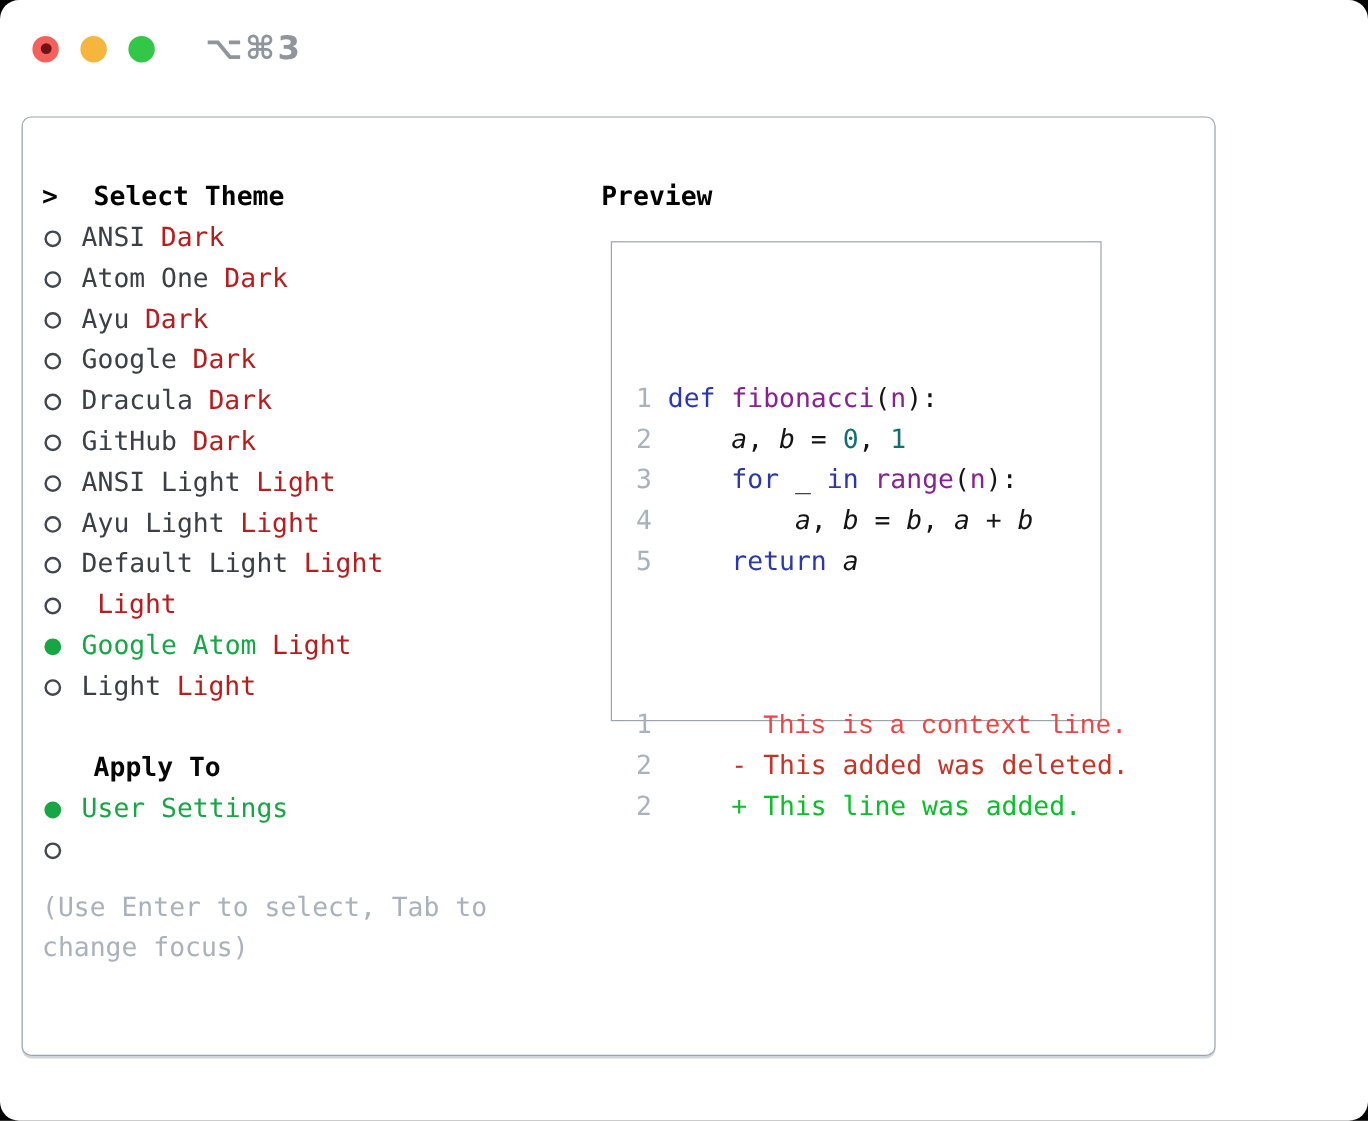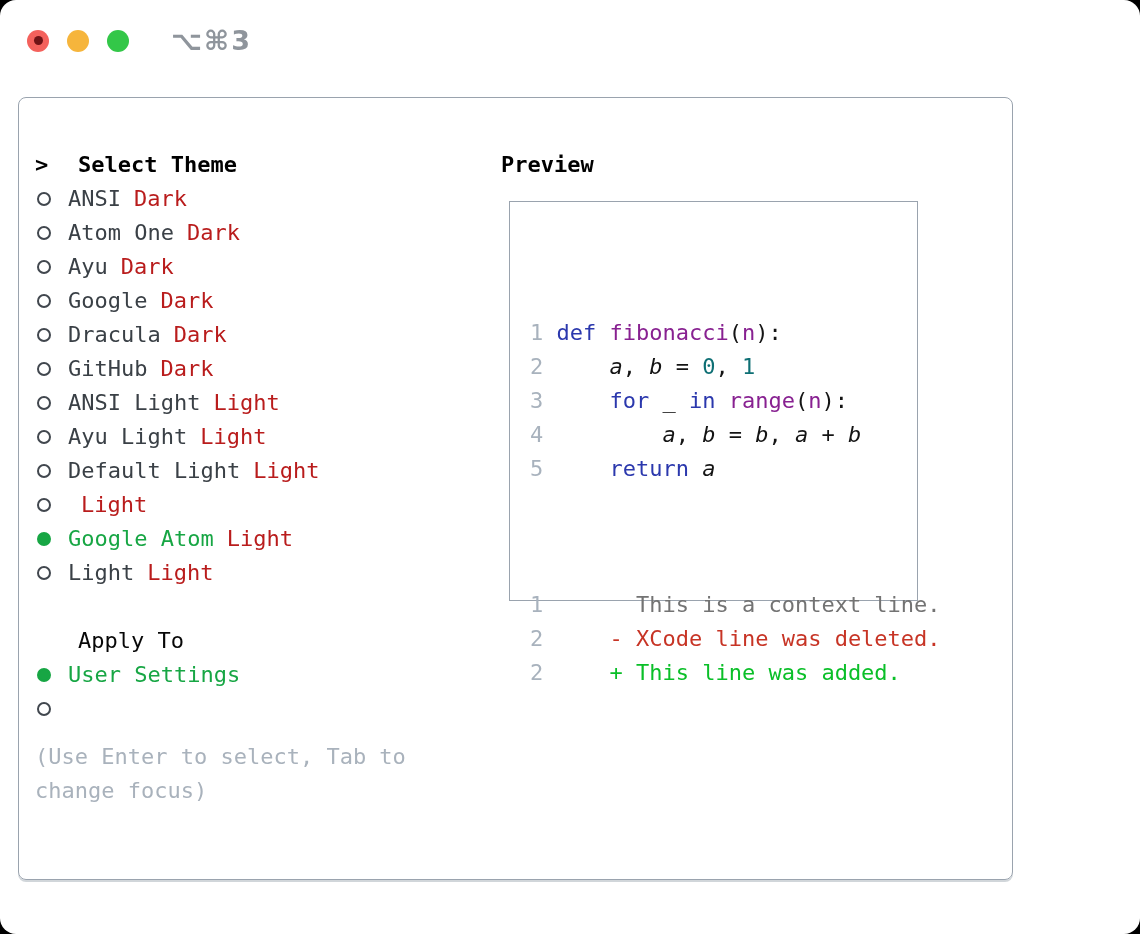--- a/index.html
+++ b/index.html
@@ -46,21 +46,21 @@
                  border: 1.5px solid #9aa3ae; padding: 46px 0 0 20px;
                  font-size: 22px; line-height: 34px; white-space: pre; }
   .cline, .dline { height: 34px; }
   .ln { display: inline-block; width: 2ch; color: #a8b2bd; }
   .seg-kw { color: #2b38ad; }
   .seg-fn { color: #882191; }
   .seg-num { color: #0e6f74; }
   .seg-var { color: #141414; font-style: italic; }
   .seg-pl { color: #141414; }
   .diff-block { margin-top: 34px; }
-  .ctx .dtext { color: #737373; }
+  .ctx .dtext { color: #ef4444; font-family: Liberation Mono, monospace; }
   .del .dtext { color: #c73425; }
   .add .dtext { color: #0abf28; }
 </style>
 </head>
 <body>
 
 <div class="screen">
 
   <div class="titlebar">
     <button class="tl tl-red">
@@ -88,31 +88,31 @@
           <div class="row"><span class="marker"><span class="circle"></span></span><span class="name">ANSI Light</span><span class="variant">Light</span></div>
           <div class="row"><span class="marker"><span class="circle"></span></span><span class="name">Ayu Light</span><span class="variant">Light</span></div>
           <div class="row"><span class="marker"><span class="circle"></span></span><span class="name">Default Light</span><span class="variant">Light</span></div>
           <div class="row"><span class="marker"><span class="circle"></span></span><span class="variant">Light</span></div>
           <div class="row selected"><span class="marker"><span class="circle"></span></span><span class="name">Google Atom</span><span class="variant">Light</span></div>
           <div class="row"><span class="marker"><span class="circle"></span></span><span class="name">Light</span><span class="variant">Light</span></div>
         </div>
 
       <div class="row row-header apply-header">
         <span class="marker"></span>
-        <span class="name" style="font-weight:normal;color:#070707;padding-left:10px;">Apply To</span>
+        <span class="name" style="font-weight:bold;color:#070707;padding-left:10px;">Apply To</span>
       </div>
       <div id="apply-list">
           <div class="row selected"><span class="marker"><span class="circle"></span></span><span class="name">User Settings</span></div>
           <div class="row"><span class="marker"><span class="circle"></span></span></div>
         </div>
 
       <div class="help">(Use Enter to select, Tab to change focus)</div>
     </div>
 
     <div class="preview-head">Preview</div>
 
     <div class="preview-box">
       <div id="code-block"><div class="cline"><span class="ln">1</span><span class="ctext"><span class="seg-kw">def </span><span class="seg-fn">fibonacci</span><span class="seg-pl">(</span><span class="seg-fn">n</span><span class="seg-pl">):</span></span></div><div class="cline"><span class="ln">2</span><span class="ctext"><span class="seg-pl">    </span><span class="seg-var">a</span><span class="seg-pl">, </span><span class="seg-var">b</span><span class="seg-pl"> = </span><span class="seg-num">0</span><span class="seg-pl">, </span><span class="seg-num">1</span></span></div><div class="cline"><span class="ln">3</span><span class="ctext"><span class="seg-pl">    </span><span class="seg-kw">for</span><span class="seg-pl"> _ </span><span class="seg-kw">in</span><span class="seg-pl"> </span><span class="seg-fn">range</span><span class="seg-pl">(</span><span class="seg-fn">n</span><span class="seg-pl">):</span></span></div><div class="cline"><span class="ln">4</span><span class="ctext"><span class="seg-pl">        </span><span class="seg-var">a</span><span class="seg-pl">, </span><span class="seg-var">b</span><span class="seg-pl"> = </span><span class="seg-var">b</span><span class="seg-pl">, </span><span class="seg-var">a</span><span class="seg-pl"> + </span><span class="seg-var">b</span></span></div><div class="cline"><span class="ln">5</span><span class="ctext"><span class="seg-pl">    </span><span class="seg-kw">return</span><span class="seg-pl"> </span><span class="seg-var">a</span></span></div></div>
-      <div id="diff-block" class="diff-block"><div class="dline ctx"><span class="ln">1</span><span class="dtext">      This is a context line.</span></div><div class="dline del"><span class="ln">2</span><span class="dtext">    - XCode line was deleted.</span></div><div class="dline add"><span class="ln">2</span><span class="dtext">    + This line was added.</span></div></div>
+      <div id="diff-block" class="diff-block"><div class="dline ctx"><span class="ln">1</span><span class="dtext">      This is a context line.</span></div><div class="dline del"><span class="ln">2</span><span class="dtext">    - This added was deleted.</span></div><div class="dline add"><span class="ln">2</span><span class="dtext">    + This line was added.</span></div></div>
     </div>
 
   </div>
 </div>
 
 </body></html>

